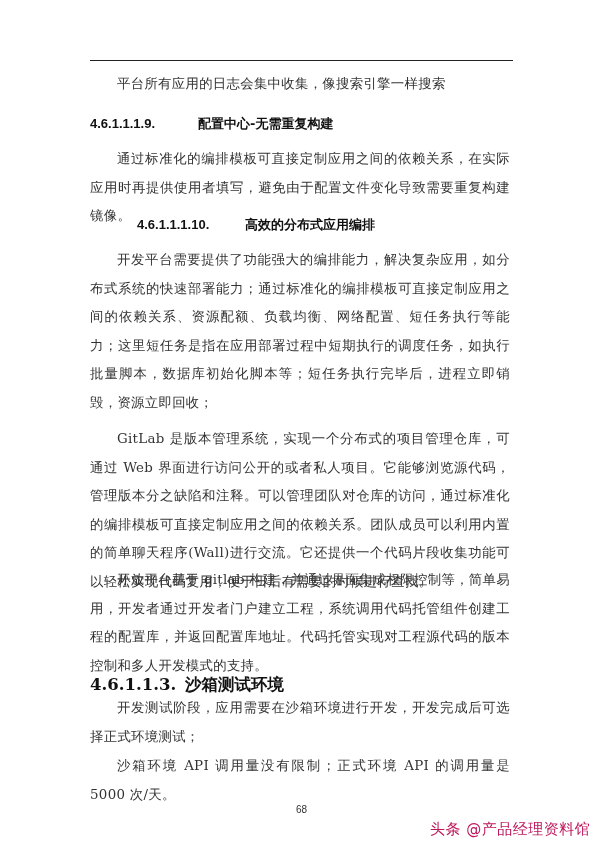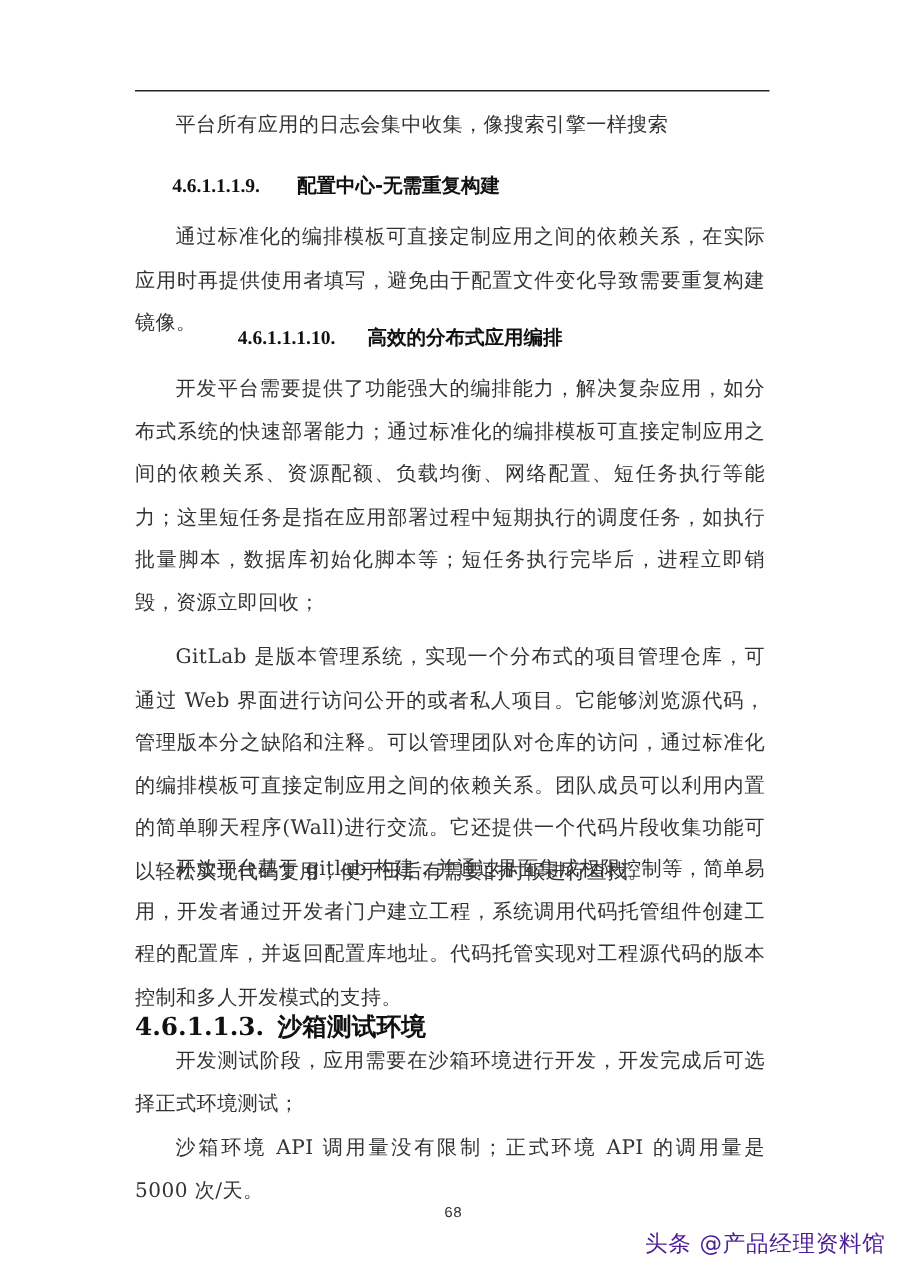--- a/index.html
+++ b/index.html
@@ -13,30 +13,30 @@
     .p {
       position: absolute; left: 90px; width: 420px;
       font-size: 13.4px; line-height: 28.6px; letter-spacing: 0.3px;
       text-indent: 27px; text-align: justify; color: #333;
     }
     .h5 {
       position: absolute; left: 90px; font-size: 13px; font-weight: bold;
       font-family: "DejaVu Sans", "Liberation Sans", sans-serif; color: #111;
       white-space: nowrap;
     }
-    .h5 .num { font-family: Liberation Serif, serif; font-weight: bold; display: inline-block; text-align: center; }
+    .h5 .num { font-family: Liberation Sans, sans-serif; font-weight: bold; display: inline-block; }
     .h4 {
       position: absolute; left: 90px; font-size: 16.5px; font-weight: bold;
       color: #111; white-space: nowrap;
     }
     .h4 .num { display: inline-block; width: 95px; }
-    .pagenum { position: absolute; left: 296px; top: 804px; font-size: 10px; font-family: Liberation Mono, monospace; color: #333; }
+    .pagenum { position: absolute; left: 296px; top: 804px; font-size: 10px; font-family: Liberation Sans, sans-serif; color: #333; }
     .watermark {
       position: absolute; left: 430px; top: 820px; font-size: 15px;
-      font-family: "DejaVu Sans", "Liberation Sans", sans-serif; color: #4c1d95;
+      font-family: "DejaVu Sans", "Liberation Sans", sans-serif; color: #be185d;
       letter-spacing: 0.5px; white-space: nowrap;
       text-shadow: 0 0 1px #fff, 0 0 2px #fff;
     }
   </style>
 </head>
 <body>
 
 <div class="page">
   <div class="rule"></div>
 

